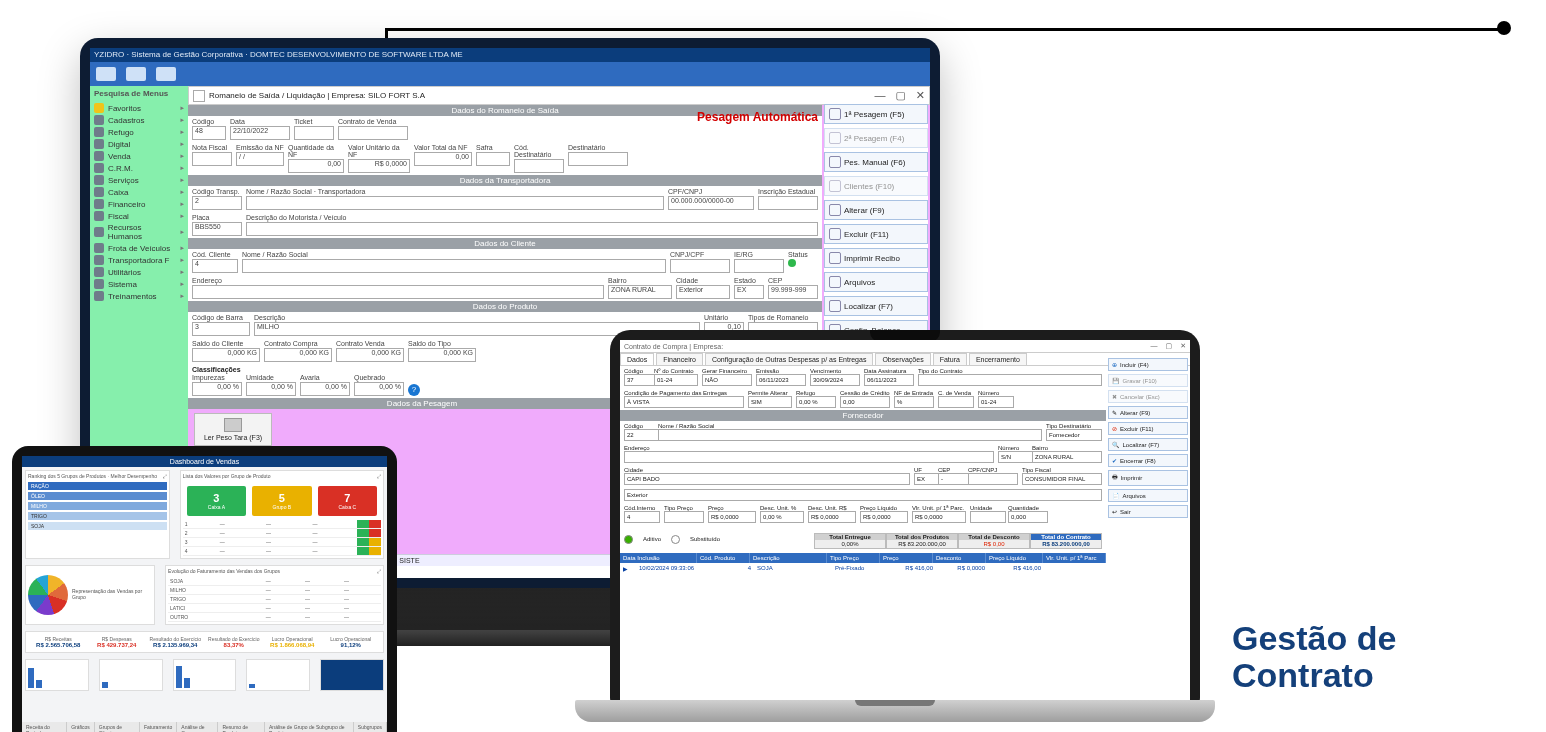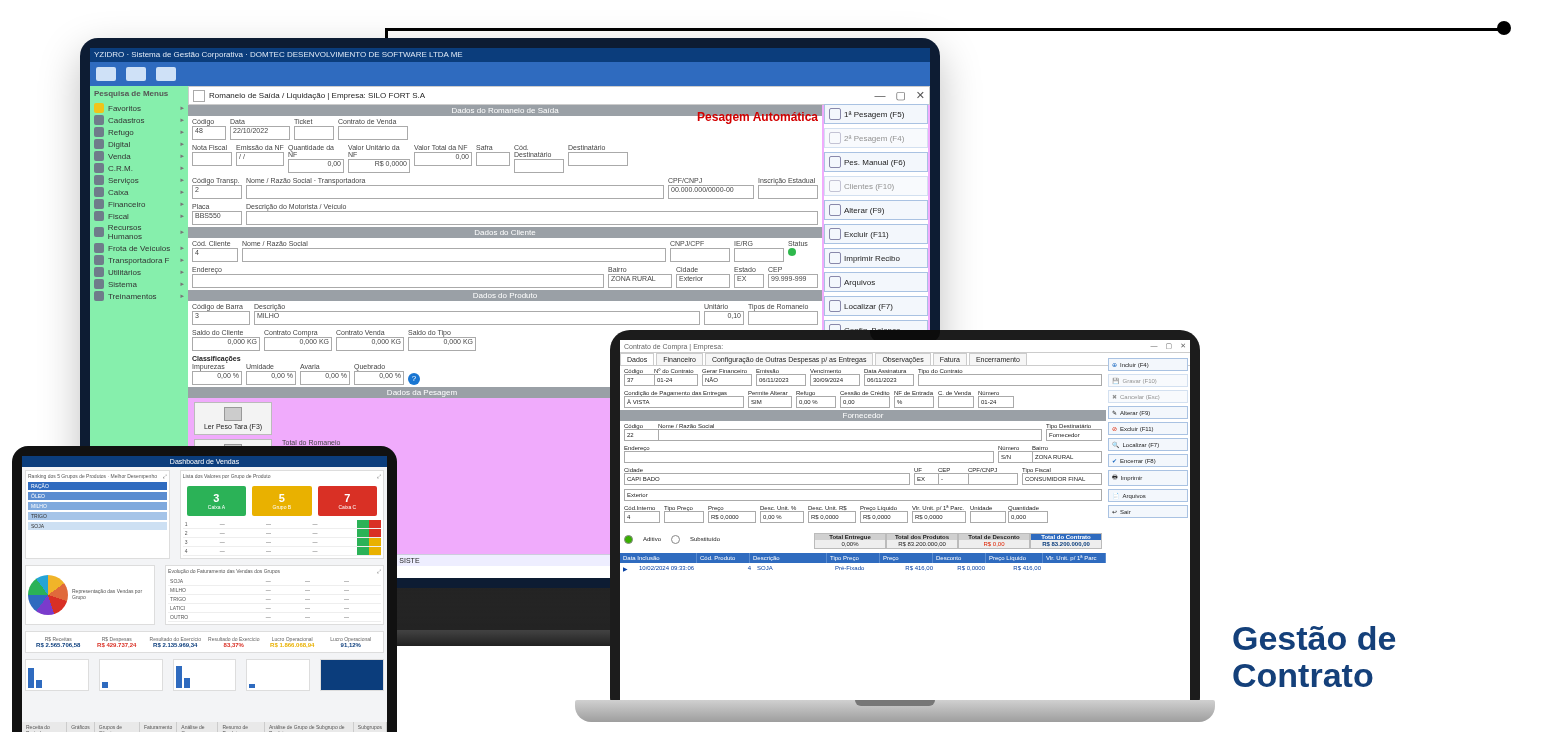--- a/index.html
+++ b/index.html
@@ -318,20 +318,21 @@
           <div class="cell" style="width:50px">
                 <label>Cód. Destinatário</label>
                 <span class="inp"></span>
               </div>
           <div class="cell" style="width:60px">
                 <label>Destinatário</label>
                 <span class="inp"></span>
               </div>
         </div>
 
+        <div class="section-hdr">Dados da Transportadora</div>
         <div class="form-row">
           <div class="cell" style="width:50px">
                 <label>Código Transp.</label>
                 <span class="inp">2</span>
               </div>
           <div class="cell" style="flex:1">
                 <label>Nome / Razão Social · Transportadora</label>
                 <span class="inp"></span>
               </div>
           <div class="cell" style="width:86px">

